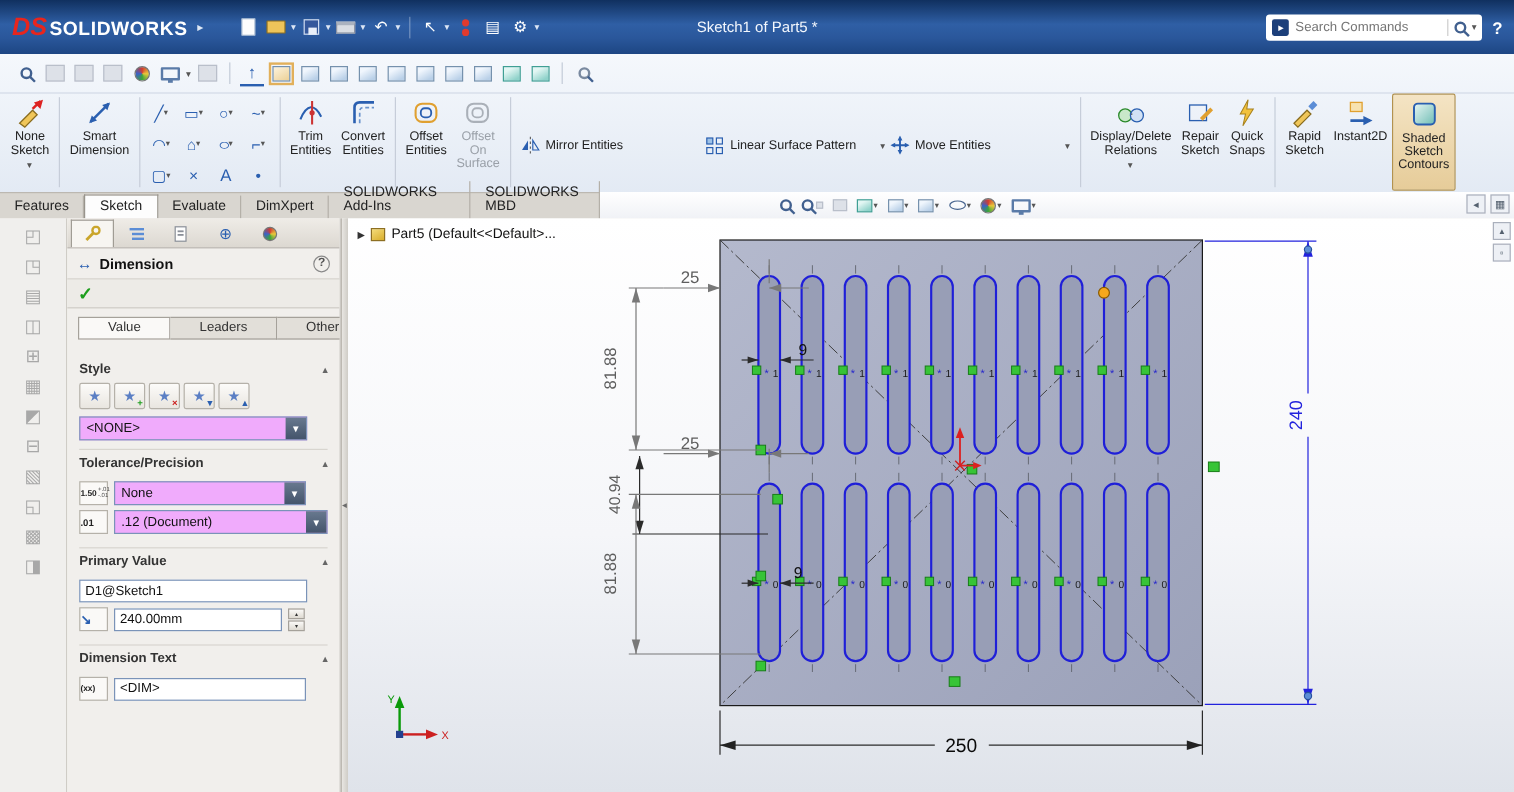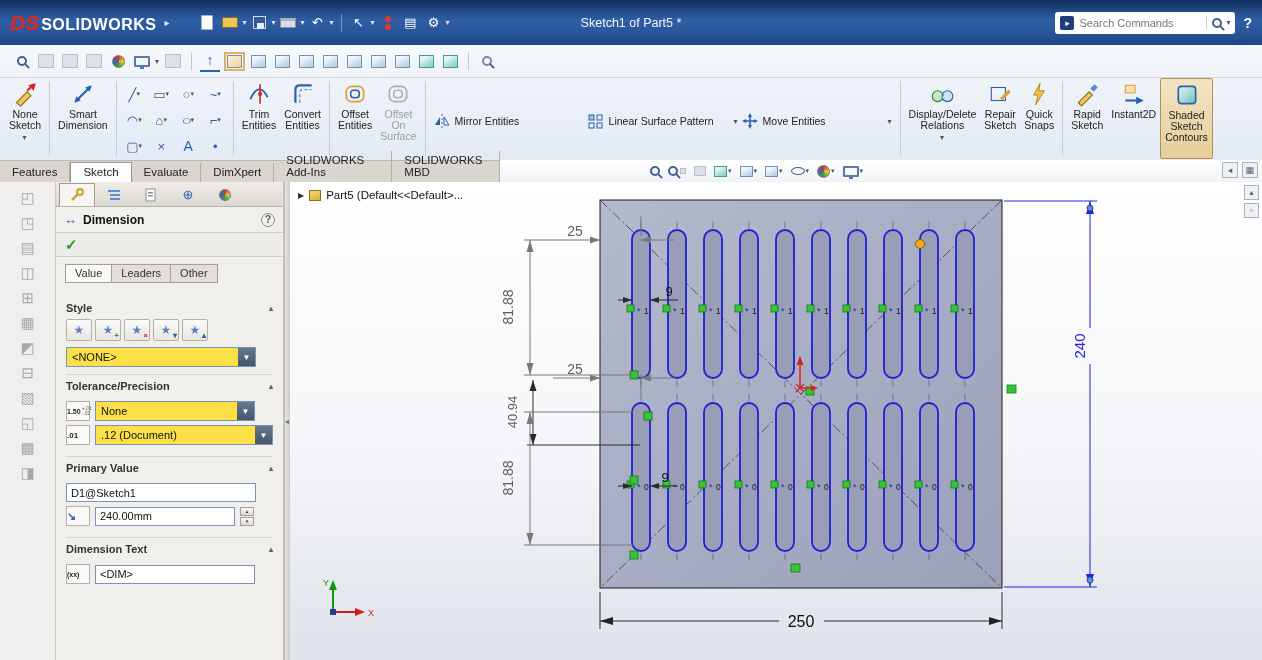--- a/index.html
+++ b/index.html
@@ -89,34 +89,34 @@
   .pmtab { width:36px; height:23px; display:flex; align-items:center; justify-content:center; }
   .pmtab.active { background:#f7f5f1; border:1px solid #a09c94; border-bottom:none; }
   .pmhead { height:26px; display:flex; align-items:center; gap:6px; padding:0 8px; border-bottom:1px solid #cfccc6; }
   .pmhead .ttl { font-weight:bold; font-size:12px; color:#111; }
   .dimglyph { color:#2a5fb0; font-weight:bold; font-size:13px; }
   .qmark { margin-left:auto; width:14px; height:14px; border:1px solid #8a8a8a; border-radius:50%; color:#555;
     font-size:10px; font-weight:bold; display:flex; align-items:center; justify-content:center; }
   .okrow { height:24px; display:flex; align-items:center; padding:0 9px; border-bottom:1px solid #cfccc6; background:#edebe7; }
   .okrow .chk { color:#1e9e1e; font-weight:bold; font-size:15px; }
   .vtabs { display:flex; padding:7px 9px 0; }
-  .vtab { padding:2px 9px 3px; border:1px solid #a5a19a; border-left:none; background:#e2dfd9; font-size:11px; color:#333; }
+  .vtab { padding:2px 24px 3px; border:1px solid #a5a19a; border-left:none; background:#e2dfd9; font-size:11px; color:#333; }
   .vtab:first-child { border-left:1px solid #a5a19a; }
   .vtab.active { background:#faf9f7; }
   .pmbody { padding:14px 10px 0; }
   .sec { border-top:1px solid #d8d5cf; padding:5px 0 7px; }
   .sec:first-child { border-top:none; }
   .sech { display:flex; align-items:center; font-weight:bold; color:#333; font-size:11px; padding-bottom:5px; }
   .sech .col { margin-left:auto; color:#666; font-size:8px; }
   .stars { display:flex; gap:3px; margin-bottom:6px; }
   .starbtn { width:26px; height:22px; background:linear-gradient(#fcfbf9,#e9e6e0); border:1px solid #b5b1a9;
     border-radius:2px; display:flex; align-items:center; justify-content:center; position:relative; color:#5b7fc4; font-size:12px; }
   .starbtn .ov { position:absolute; right:1px; bottom:0; font-size:8px; font-weight:bold; }
   .ov.g { color:#1e9e1e; } .ov.r { color:#cc2222; } .ov.b { color:#2a5fb0; }
-  .dd { display:flex; align-items:center; height:20px; background:#fde047; border:1px solid #7a93b8; position:relative; padding-left:5px; }
+  .dd { display:flex; align-items:center; height:20px; background:#f0abfc; border:1px solid #7a93b8; position:relative; padding-left:5px; }
   .dd .val { font-size:11px; color:#111; }
   .dd .dcar { margin-left:auto; width:17px; height:100%; background:linear-gradient(#68798f,#44546b); color:#fff;
     display:flex; align-items:center; justify-content:center; font-size:8px; }
   .frow { display:flex; align-items:center; gap:5px; margin:4px 0; }
   .tolic { width:24px; height:20px; border:1px solid #b5b1a9; background:#faf9f7; display:flex;
     align-items:center; gap:1px; flex:0 0 auto; }
   .tolic .m { font-size:7px; font-weight:bold; color:#222; }
   .tolic .ss { display:flex; flex-direction:column; font-size:5px; line-height:5px; color:#555; }
   .pmin { height:19px; border:1px solid #7a93b8; background:#fff; font-size:11px; padding:0 4px;
     font-family:"Liberation Sans",sans-serif; color:#111; }

